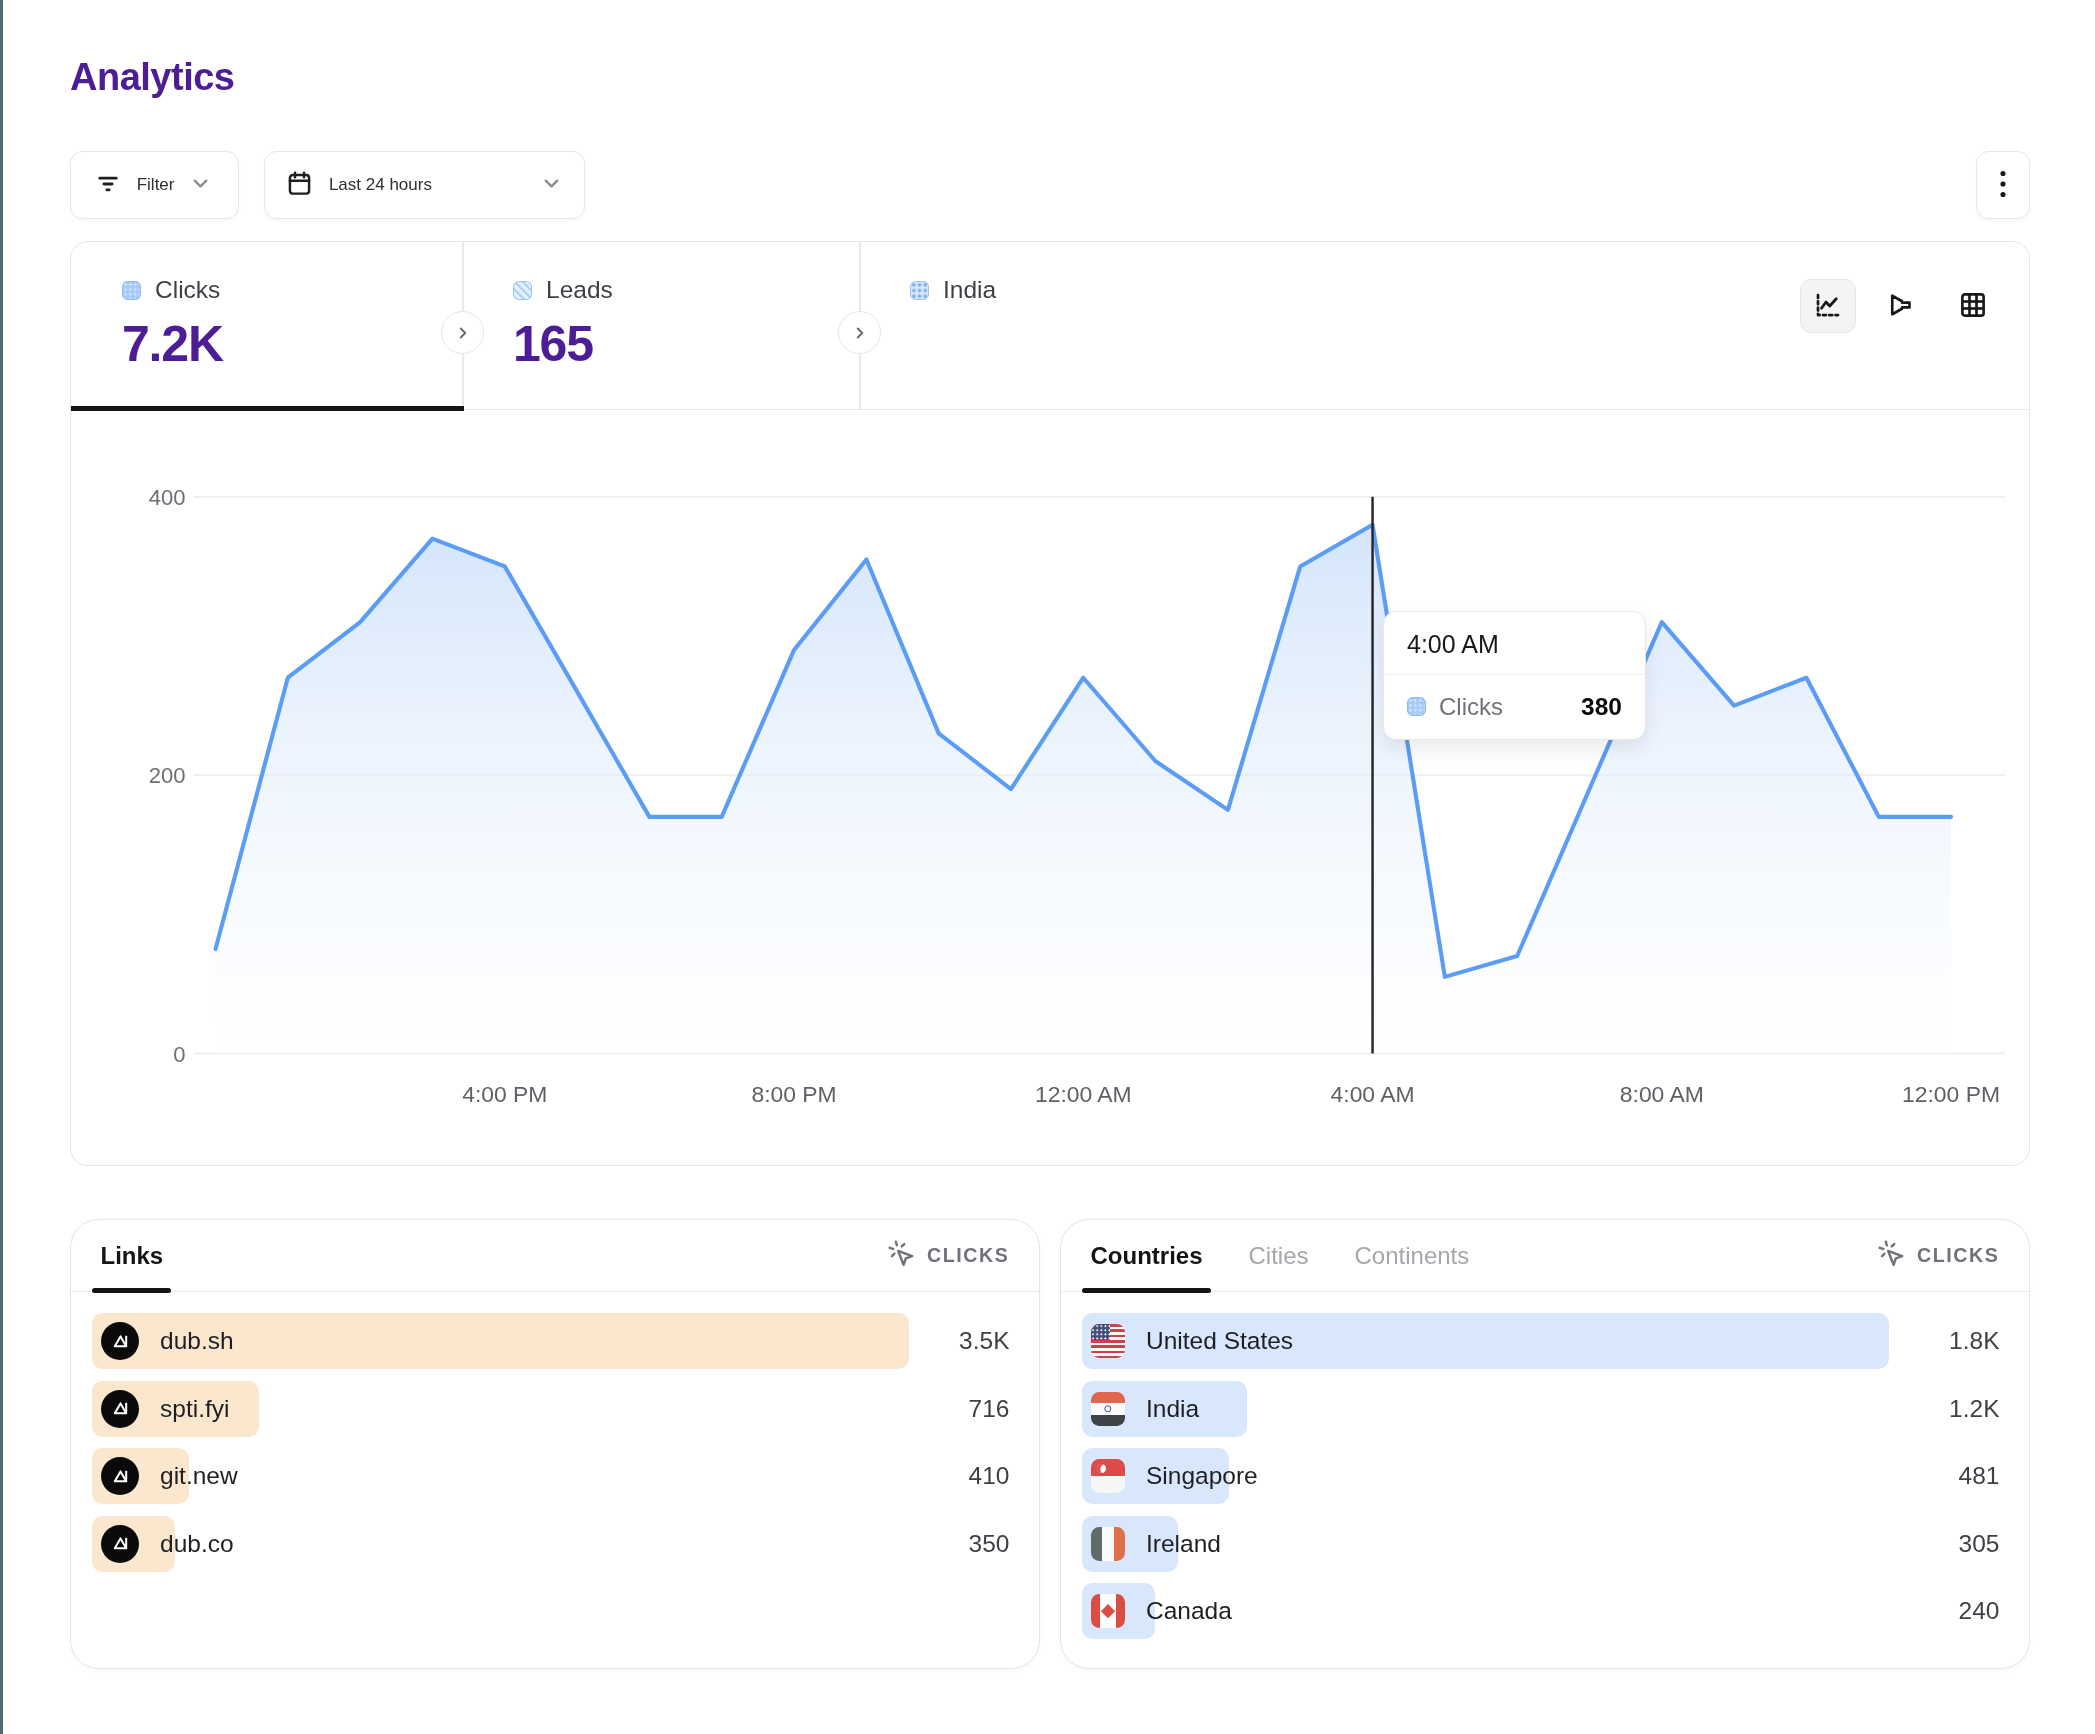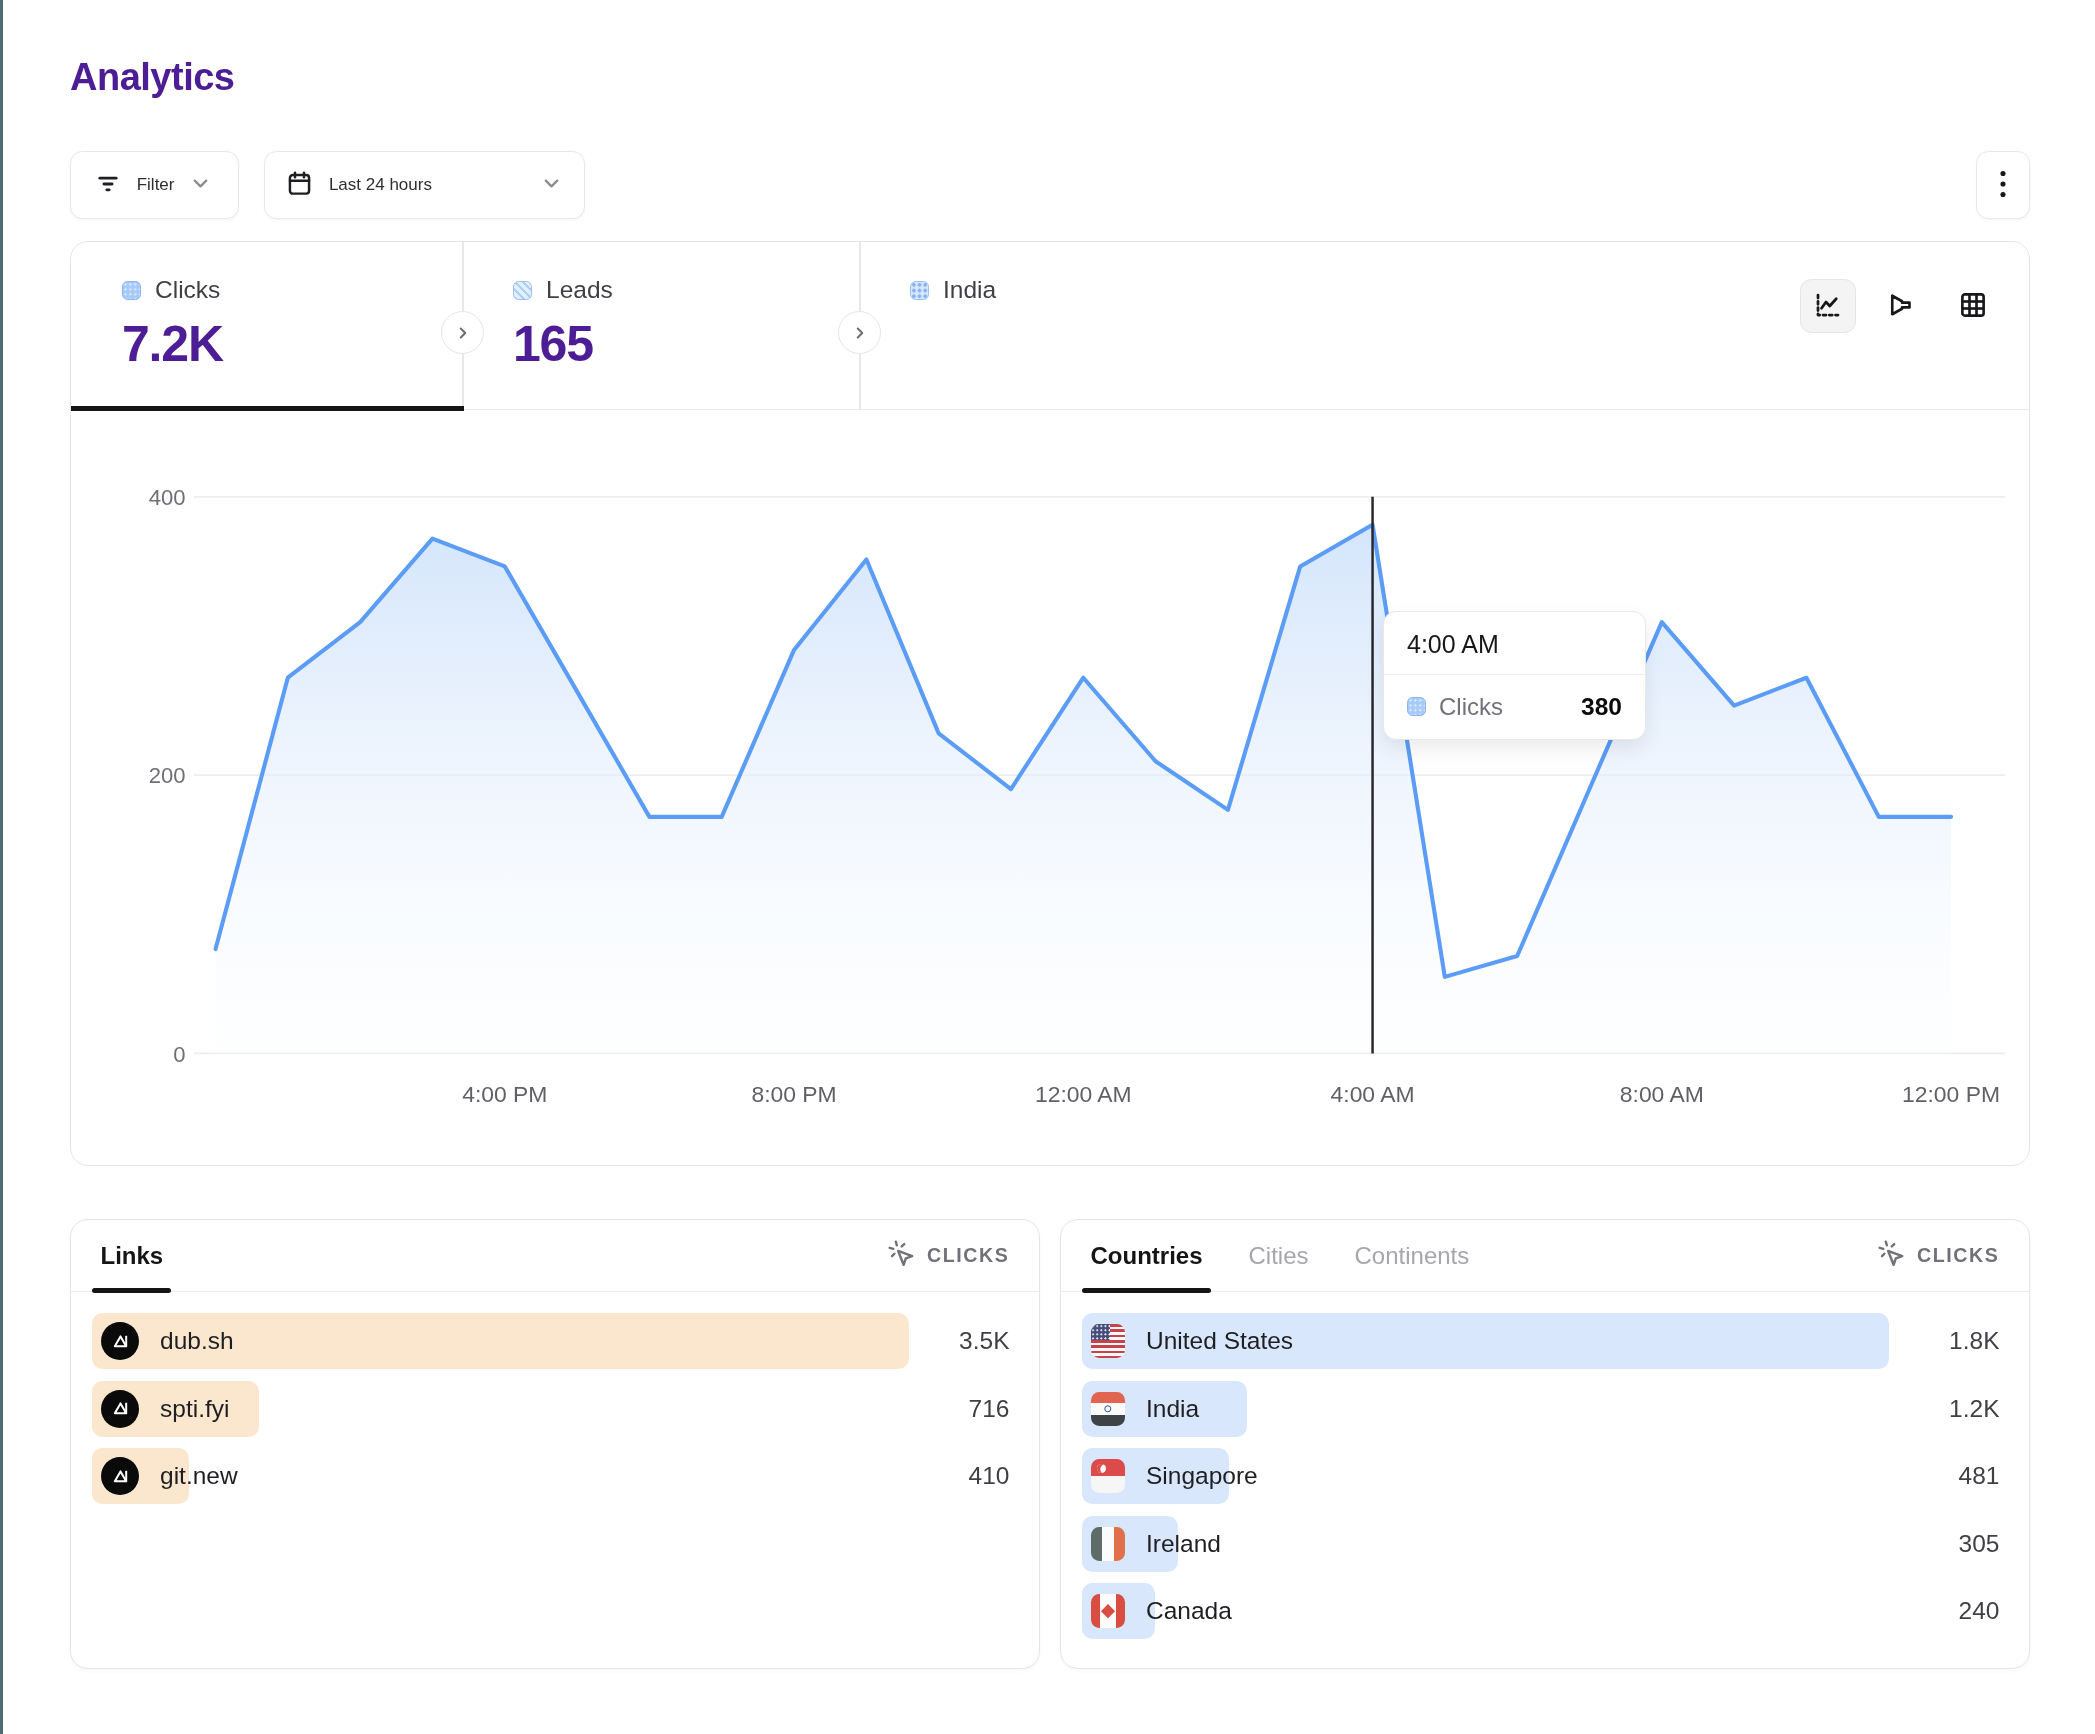--- a/index.html
+++ b/index.html
@@ -61,21 +61,21 @@
 
   .tooltip{position:absolute;left:1312px;top:201px;width:263px;background:#fff;
            border:1.6px solid #e8e8e8;border-radius:13px;box-shadow:0 8.2px 19.6px rgba(0,0,0,.08);z-index:5;}
   .tooltip-header{padding:18px 23px 14.7px;font-size:25px;color:#18181b;border-bottom:1.6px solid #efeff0;}
   .tooltip-row{padding:18px 23px;display:flex;align-items:center;gap:13px;}
   .tooltip-series{font-size:24px;color:#71717a;}
   .tooltip-value{margin-left:auto;font-size:24.5px;font-weight:700;color:#0b0b0c;}
 
   
   .panel{position:absolute;top:1219px;width:970px;height:450px;background:#fff;
-         border:1.6px solid #e5e5e5;border-radius:18px;box-shadow:0 1.6px 4.1px rgba(0,0,0,.03);}
+         border:1.6px solid #e5e5e5;border-radius:29px;box-shadow:0 1.6px 4.1px rgba(0,0,0,.03);}
   .panel-links{left:70px;} .panel-countries{left:1060px;}
   .panel-header{position:relative;height:72px;border-bottom:1.6px solid #ececec;
                 display:flex;align-items:center;padding:0 29.5px;gap:46px;}
   .tab{position:relative;font-size:24px;font-weight:600;color:#151515;height:100%;
        display:flex;align-items:center;cursor:pointer;}
   .tab.inactive{color:#a6a6ad;font-weight:500;}
   .tab.active::after{content:"";position:absolute;left:-8.2px;right:-8.2px;bottom:-1.6px;
                      height:4.9px;background:#151515;border-radius:2.5px;}
   .metric{margin-left:auto;display:flex;align-items:center;gap:10.6px;cursor:pointer;}
   .metric-label{font-size:19.6px;letter-spacing:1.6px;color:#71717a;font-weight:600;}
@@ -316,20 +316,35 @@
               <g fill="none" stroke="#fff" stroke-width="2.3" stroke-linejoin="round">
                 <path d="M5.5 17.5 12 6.2l6.5 11.3z"></path>
                 <path d="M18.5 5.5v12"></path>
               </g>
             </svg>
           </span>
           <span class="row-label">git.new</span>
         </div>
         <span class="row-value">410</span>
       </div>
+      <div class="row">
+        <div class="row-bar bar-peach" style="width: 9%;"></div>
+        <div class="row-content">
+          <span class="avatar">
+            <svg width="21" height="21" viewBox="0 0 24 24">
+              <g fill="none" stroke="#fff" stroke-width="2.3" stroke-linejoin="round">
+                <path d="M5.5 17.5 12 6.2l6.5 11.3z"></path>
+                <path d="M18.5 5.5v12"></path>
+              </g>
+            </svg>
+          </span>
+          <span class="row-label">dub.co</span>
+        </div>
+        <span class="row-value">350</span>
+      </div>
     </div>
 </section>
 
 <section class="panel panel-countries">
   <div class="panel-header">
     <span class="tab active">Countries</span>
     <span class="tab inactive">Cities</span>
     <span class="tab inactive">Continents</span>
     <span class="metric">
       <span>

